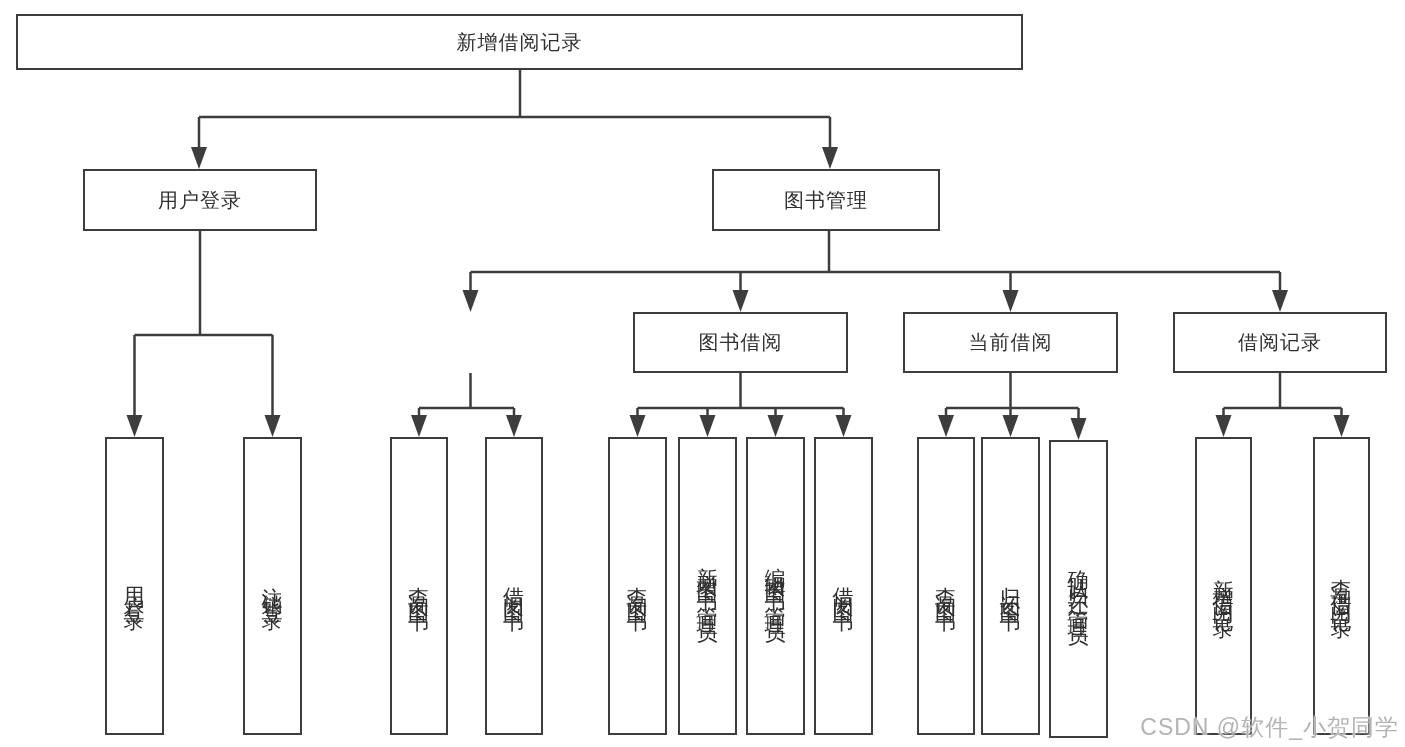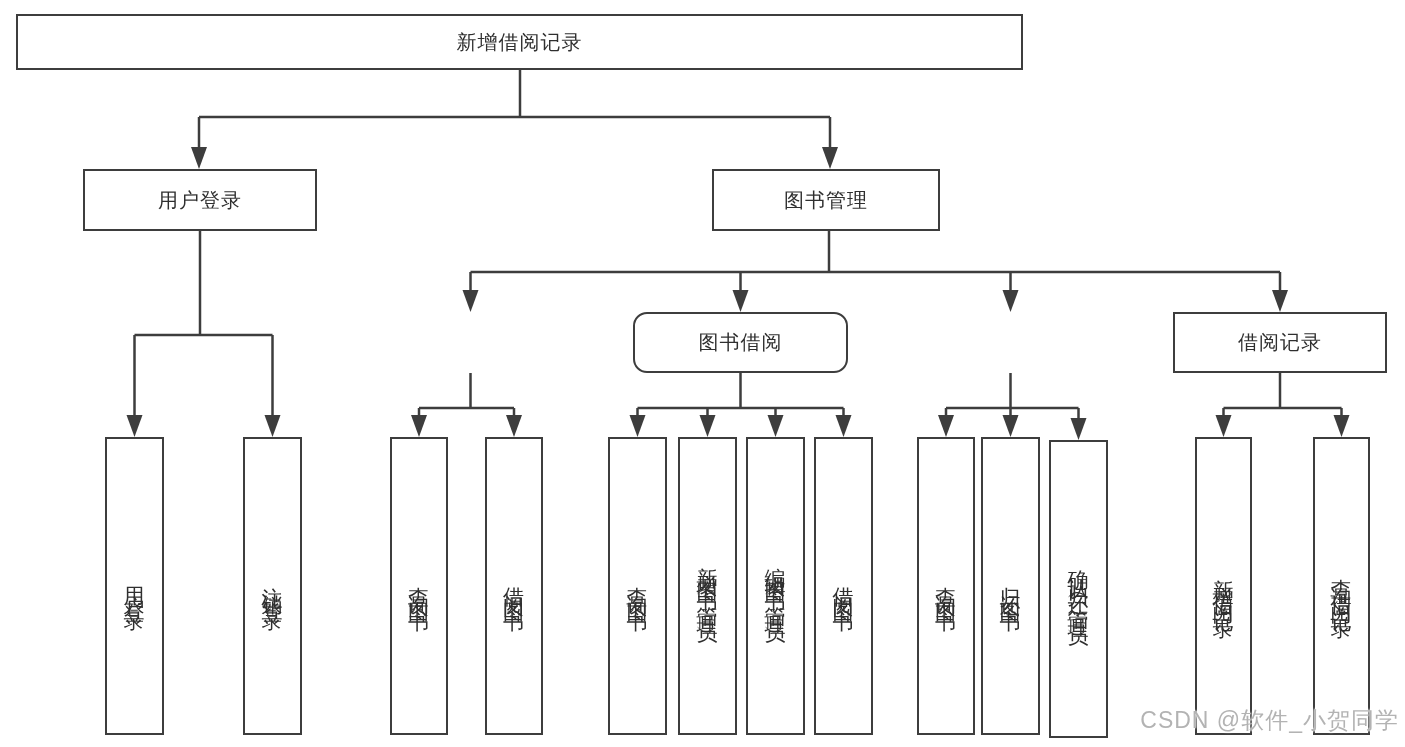--- a/index.html
+++ b/index.html
@@ -7,21 +7,21 @@
        font-family:"Liberation Sans","DejaVu Sans",sans-serif;}
   .stage{position:relative;width:1405px;height:747px;background:var(--bg,#fff);}
   .connectors{position:absolute;left:0;top:0;z-index:1;}
   .box{position:absolute;box-sizing:border-box;background:#fff;
        border:2.5px solid var(--line,#3d3d3d);color:var(--txt,#2f2f2f);
        display:flex;align-items:center;justify-content:center;z-index:2;}
   .box.h{font-size:20px;letter-spacing:1px;}
   .box.root{font-size:20px;}
   .box.v{writing-mode:vertical-rl;text-orientation:mixed;
          font-size:21px;letter-spacing:8px;line-height:1;}
-  .watermark{position:absolute;right:6px;bottom:11px;z-index:3;
+  .watermark{position:absolute;right:6px;bottom:4px;z-index:3;
              font-size:23px;letter-spacing:1px;color:var(--wm,#b3b3b3);
              text-shadow:0 0 3px #fff,0 0 2px #fff;white-space:nowrap;}
 </style>
 </head>
 <body>
 
 <div class="stage">
 
   <svg class="connectors" width="1405" height="747" id="wires">
       <line x1="520" y1="70" x2="520" y2="117" stroke="#3d3d3d" stroke-width="2.5"></line>
@@ -76,21 +76,22 @@
       <polygon points="1215.5,415 1231.5,415 1223.5,437" fill="#3d3d3d"></polygon>
       <line x1="1341.5" y1="408" x2="1341.5" y2="418" stroke="#3d3d3d" stroke-width="2.5"></line>
       <polygon points="1333.5,415 1349.5,415 1341.5,437" fill="#3d3d3d"></polygon>
     </svg>
 
   <div class="box h root" style="left:16px;top:14px;width:1007px;height:56px;">新增借阅记录</div>
 
   <div class="box h" style="left:83px;top:169px;width:234px;height:62px;">用户登录</div>
   <div class="box h" style="left:712px;top:169px;width:228px;height:62px;">图书管理</div>
 
-  <div class="box h" style="left:633px;top:312px;width:215px;height:61px;border-radius:14px;">图书借阅</div>
+  <div class="box h" style="left:633px;top:312px;width:215px;height:61px;">图书借阅</div>
+  <div class="box h" style="left:903px;top:312px;width:215px;height:61px;">当前借阅</div>
   <div class="box h" style="left:1173px;top:312px;width:214px;height:61px;">借阅记录</div>
 
   <div class="box v" style="left:105px;top:437px;width:59px;height:298px;">用户登录</div>
   <div class="box v" style="left:243px;top:437px;width:59px;height:298px;">注销登录</div>
 
   <div class="box v" style="left:390px;top:437px;width:58px;height:298px;">查询图书</div>
   <div class="box v" style="left:485px;top:437px;width:58px;height:298px;">借阅图书</div>
 
   <div class="box v" style="left:608px;top:437px;width:59px;height:298px;">查询图书</div>
   <div class="box v" style="left:678px;top:437px;width:59px;height:298px;">新增图书（管理员）</div>

